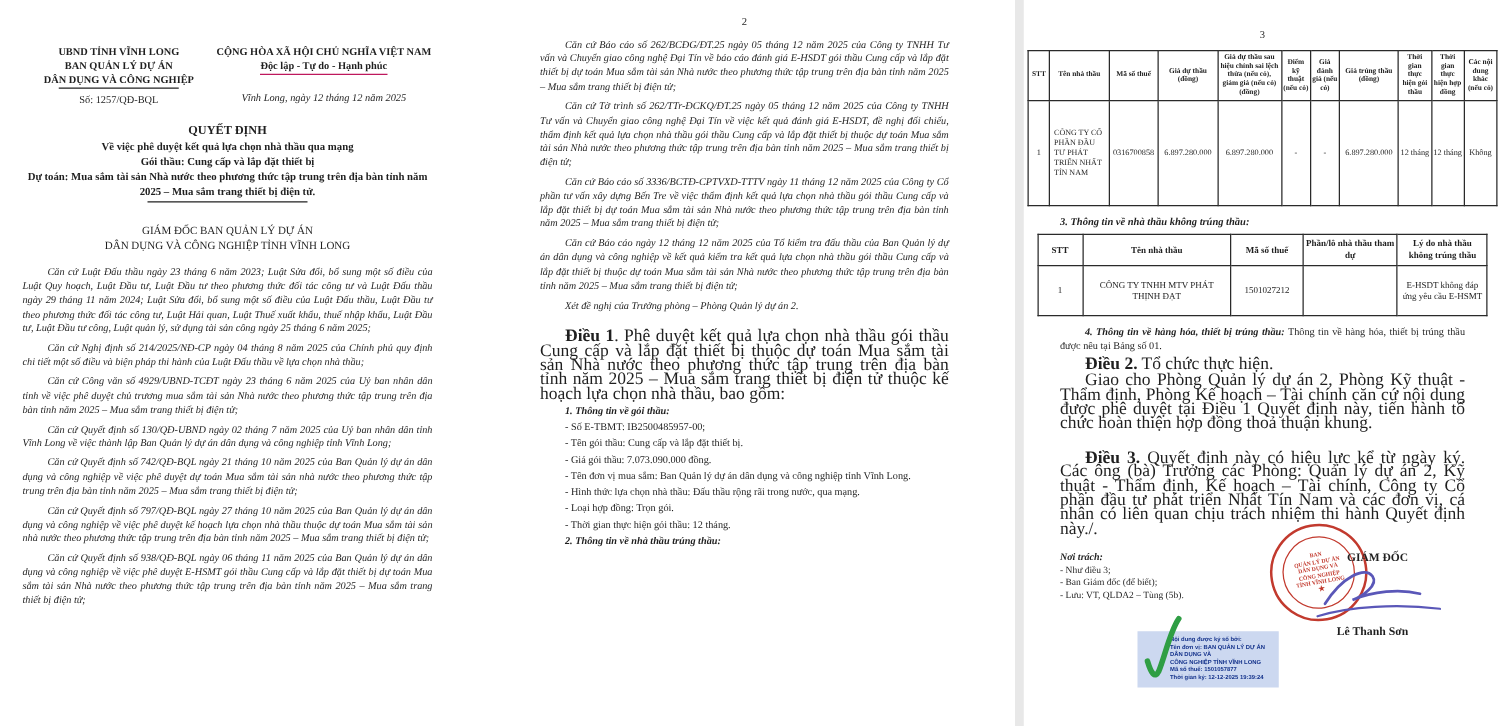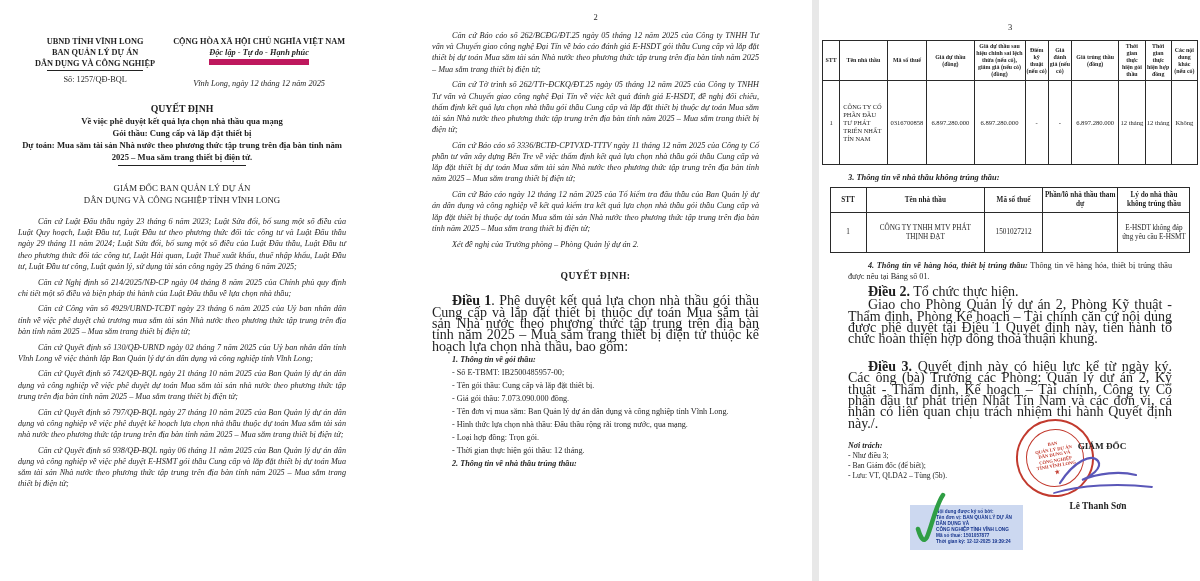--- a/index.html
+++ b/index.html
@@ -14,21 +14,21 @@
   .page2 { left:432px; top:12px; width:327px; }
   .page3 { left:822px; top:22px; width:376px; }
 
   .pagenum { text-align:center; font-size:8.5px; margin-bottom:8px; }
 
   
   .hdr { display:flex; }
   .hdr-left { width:47%; text-align:center; font-weight:bold; font-size:8.3px; line-height:11px; }
   .hdr-right { width:53%; text-align:center; font-size:8.3px; line-height:11px; }
   .hdr-right .nat1 { font-weight:bold; }
-  .hdr-right .nat2 { font-weight:bold; display:inline-block; border-bottom:6px solid #be185d; padding-bottom:1px;font-style:italic; }
+  .hdr-right .nat2 { font-weight:bold; display:inline-block; border-bottom:1px solid #be185d; padding-bottom:1px; }
   .org-underline { width:96px; border-top:1px solid #222; margin:1px auto 3px; }
   .doc-num { font-weight:normal; font-size:8.3px; margin-top:2px; }
   .date-line { font-style:italic; margin-top:13px; }
 
   .title-block { text-align:center; font-weight:bold; margin-top:14px; font-size:8.6px; line-height:12px; }
   .title-block .main-title { font-size:9.8px; }
   .title-underline { width:128px; border-top:1px solid #222; margin:2px auto 0; }
   .authority { text-align:center; font-weight:normal; font-size:8.8px; line-height:12px; margin-top:16px; }
 
   .body-par { font-style:italic; font-size:8.2px; line-height:11.2px; text-align:justify; text-indent:20px; margin-top:4.5px; }
@@ -135,21 +135,20 @@
   </div>
 
   <div class="page page2">
     <div class="pagenum">2</div>
     <p class="body-par">Căn cứ Báo cáo số 262/BCĐG/ĐT.25 ngày 05 tháng 12 năm 2025 của Công ty TNHH Tư vấn và Chuyển giao công nghệ Đại Tín về báo cáo đánh giá E-HSDT gói thầu Cung cấp và lắp đặt thiết bị dự toán Mua sắm tài sản Nhà nước theo phương thức tập trung trên địa bàn tỉnh năm 2025 – Mua sắm trang thiết bị điện tử;</p>
     <p class="body-par">Căn cứ Tờ trình số 262/TTr-ĐCKQ/ĐT.25 ngày 05 tháng 12 năm 2025 của Công ty TNHH Tư vấn và Chuyển giao công nghệ Đại Tín về việc kết quả đánh giá E-HSDT, đề nghị đối chiếu, thẩm định kết quả lựa chọn nhà thầu gói thầu Cung cấp và lắp đặt thiết bị thuộc dự toán Mua sắm tài sản Nhà nước theo phương thức tập trung trên địa bàn tỉnh năm 2025 – Mua sắm trang thiết bị điện tử;</p>
     <p class="body-par">Căn cứ Báo cáo số 3336/BCTĐ-CPTVXD-TTTV ngày 11 tháng 12 năm 2025 của Công ty Cổ phần tư vấn xây dựng Bến Tre về việc thẩm định kết quả lựa chọn nhà thầu gói thầu Cung cấp và lắp đặt thiết bị dự toán Mua sắm tài sản Nhà nước theo phương thức tập trung trên địa bàn tỉnh năm 2025 – Mua sắm trang thiết bị điện tử;</p>
     <p class="body-par">Căn cứ Báo cáo ngày 12 tháng 12 năm 2025 của Tổ kiểm tra đấu thầu của Ban Quản lý dự án dân dụng và công nghiệp về kết quả kiểm tra kết quả lựa chọn nhà thầu gói thầu Cung cấp và lắp đặt thiết bị thuộc dự toán Mua sắm tài sản Nhà nước theo phương thức tập trung trên địa bàn tỉnh năm 2025 – Mua sắm trang thiết bị điện tử;</p>
     <p class="xet">Xét đề nghị của Trưởng phòng – Phòng Quản lý dự án 2.</p>
 
-    <div class="qd-heading">QUYẾT ĐỊNH:</div>
 
     <p class="dieu dieu1"><b>Điều 1</b><span>. Phê duyệt kết quả lựa chọn nhà thầu gói thầu Cung cấp và lắp đặt thiết bị thuộc dự toán Mua sắm tài sản Nhà nước theo phương thức tập trung trên địa bàn tỉnh năm 2025 – Mua sắm trang thiết bị điện tử thuộc kế hoạch lựa chọn nhà thầu, bao gồm:</span></p>
 
     <p class="sec-head">1. Thông tin về gói thầu:</p>
     <p class="dash-item">- Số E-TBMT: IB2500485957-00;</p>
     <p class="dash-item">- Tên gói thầu: Cung cấp và lắp đặt thiết bị.</p>
     <p class="dash-item">- Giá gói thầu: 7.073.090.000 đồng.</p>
     <p class="dash-item">- Tên đơn vị mua sắm: Ban Quản lý dự án dân dụng và công nghiệp tỉnh Vĩnh Long.</p>
     <p class="dash-item">- Hình thức lựa chọn nhà thầu: Đấu thầu rộng rãi trong nước, qua mạng.</p>
     <p class="dash-item">- Loại hợp đồng: Trọn gói.</p>

